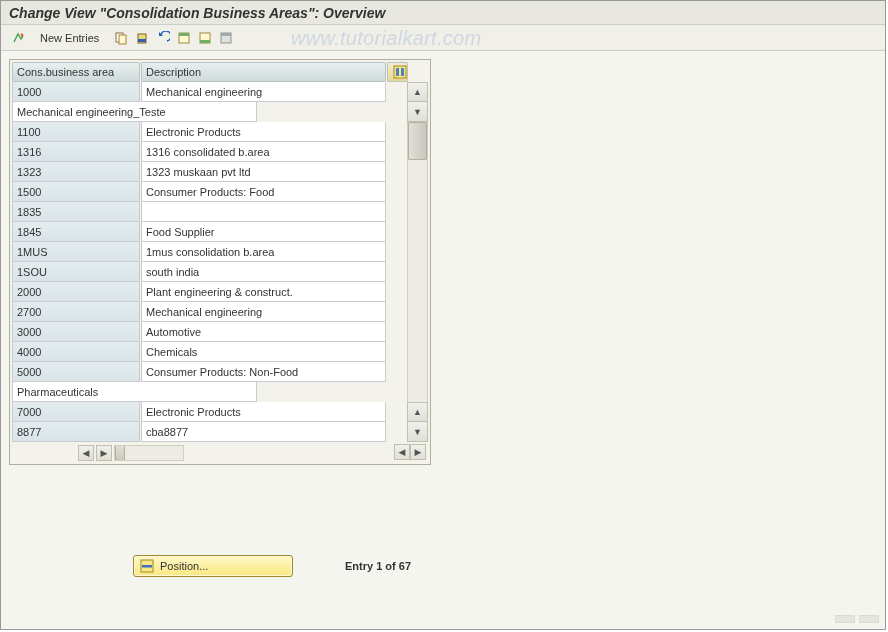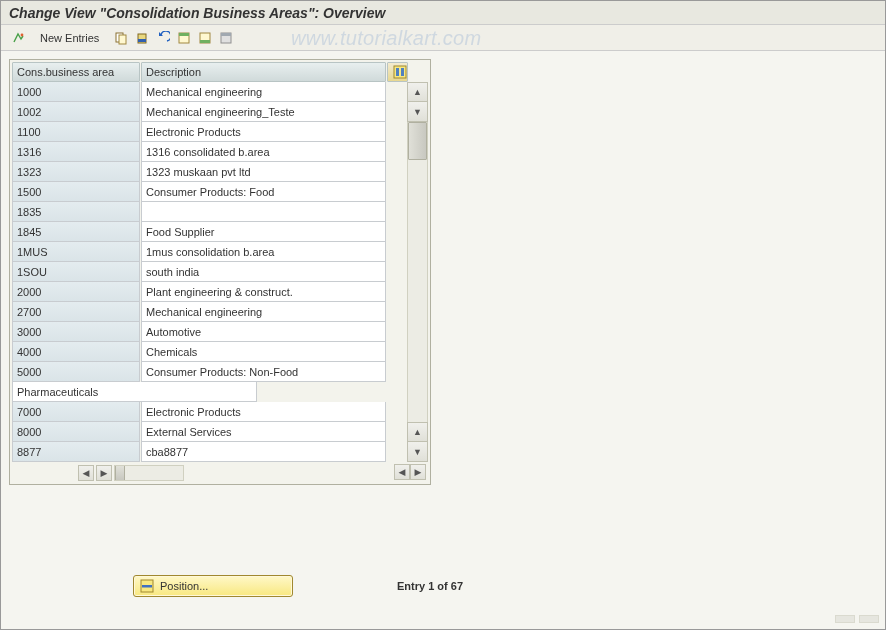--- a/index.html
+++ b/index.html
@@ -154,27 +154,27 @@
   .htrack { width:70px; height:16px; background:#ecece4; border:1px solid #d0d0c0;}
   .htrack .hthumb { width:10px; height:100%; background:linear-gradient(#e0e0d8,#c8c8c0); border-left:1px solid #b0b0a0;border-right:1px solid #b0b0a0;}
   .vthumb {
     width:100%; height:38px;
     background:linear-gradient(90deg,#e0e0d8,#c8c8c0);
     border:1px solid #b0b0a0;
     border-radius:1px;
   }
   .footer {
     position:absolute;
-    bottom: 32px;
+    bottom: 52px;
     left:0;
     width:100%;
     display:flex;
     align-items:center;
     padding-left:132px;
-    gap: 104px;
+    gap: 52px;
   }
   .pos-btn {
     display:flex;
     align-items:center;
     width: 160px;
     height: 22px;
     background: linear-gradient(#fff8c8, #f8e880);
     border: 1px solid #a08830;
     border-radius: 3px;
     padding: 0 6px;
@@ -265,21 +265,20 @@
             </svg>
         </div>
       </div>
       <div class="body-wrap">
         <div class="rows-col" id="rows-container">
             <div class="data-row">
               <div class="td col-area">1000</div>
               <div class="td col-desc">Mechanical engineering</div>
             </div>
             <div class="data-row">
-              <div class="td col-area">1002</div>
               <div class="td col-desc">Mechanical engineering_Teste</div>
             </div>
             <div class="data-row">
               <div class="td col-area">1100</div>
               <div class="td col-desc">Electronic Products</div>
             </div>
             <div class="data-row">
               <div class="td col-area">1316</div>
               <div class="td col-desc">1316 consolidated b.area</div>
             </div>
@@ -326,24 +325,20 @@
             <div class="data-row">
               <div class="td col-area">5000</div>
               <div class="td col-desc">Consumer Products: Non-Food</div>
             </div>
             <div class="data-row">
               <div class="td col-desc">Pharmaceuticals</div>
             </div>
             <div class="data-row">
               <div class="td col-area">7000</div>
               <div class="td col-desc">Electronic Products</div>
-            </div>
-            <div class="data-row">
-              <div class="td col-area">8000</div>
-              <div class="td col-desc">External Services</div>
             </div>
             <div class="data-row">
               <div class="td col-area">8877</div>
               <div class="td col-desc">cba8877</div>
             </div>
           </div>
         <div class="vscroll-col">
           <div class="scroll-up">▲</div>
           <div class="scroll-down" style="border-top:none;">▼</div>
           <div class="scroll-track" style="flex:1; position:relative;">

